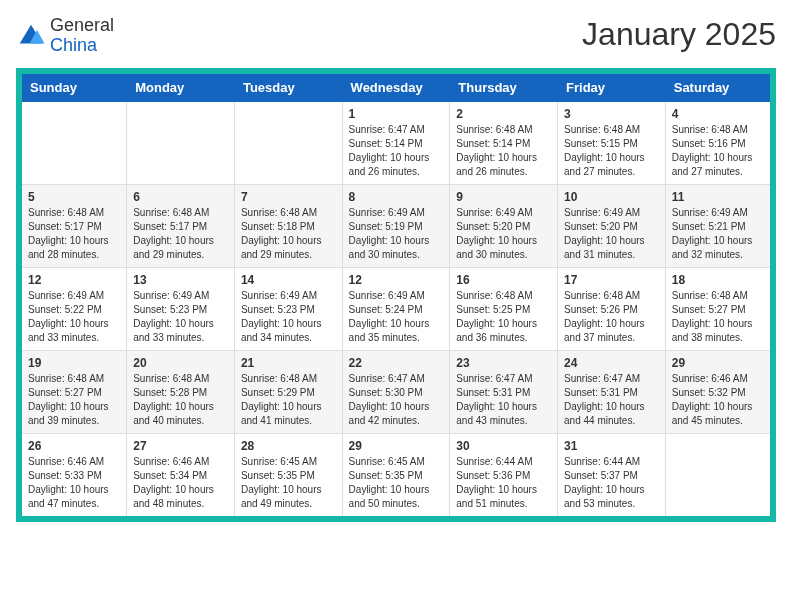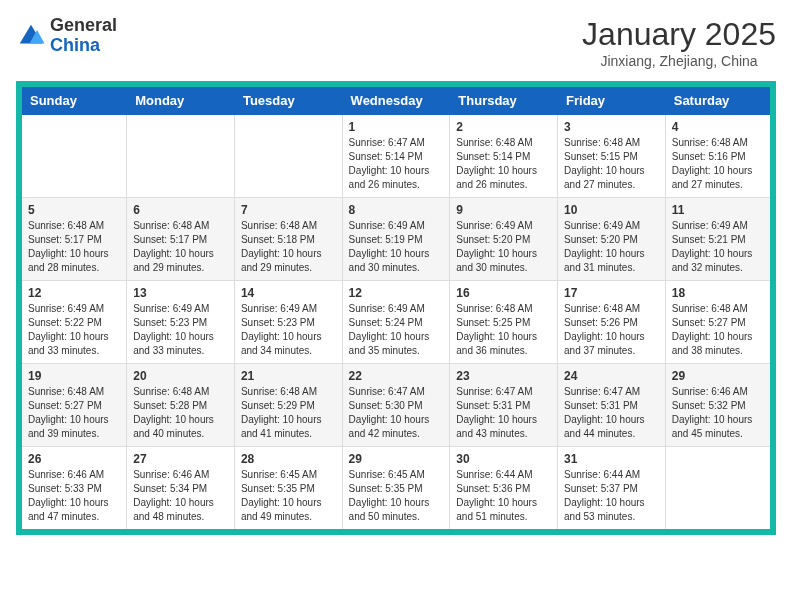--- a/index.html
+++ b/index.html
@@ -16,21 +16,21 @@
       align-items: flex-start;
       margin-bottom: 12px;
     }
     .logo {
       display: flex;
       align-items: center;
       gap: 4px;
     }
     .logo-text {
       font-size: 18px;
-      font-weight: bold;
+      font-weight: normal;
       line-height: 1.1;
     }
     .logo-general { color: #333; }
     .logo-blue { color: #1565C0; }
     .logo-icon {
       width: 30px;
       height: 30px;
     }
     .title-block {
       text-align: center;
@@ -95,21 +95,20 @@
       <polygon points="20,5 35,30 5,30" fill="#1565C0"></polygon>
       <polygon points="28,12 38,30 18,30" fill="#42A5F5"></polygon>
     </svg>
     <div class="logo-text">
       <span class="logo-general">General</span><br>
       <span class="logo-blue">China</span>
     </div>
   </div>
   <div class="title-block">
     <div class="month-title">January 2025</div>
-    <div class="subtitle">Jinxiang, Zhejiang, China</div>
   </div>
 </div>
 
 <table class="calendar">
   <thead>
     <tr>
     <th>Sunday</th>
         <th>Monday</th>
         <th>Tuesday</th>
         <th>Wednesday</th>

